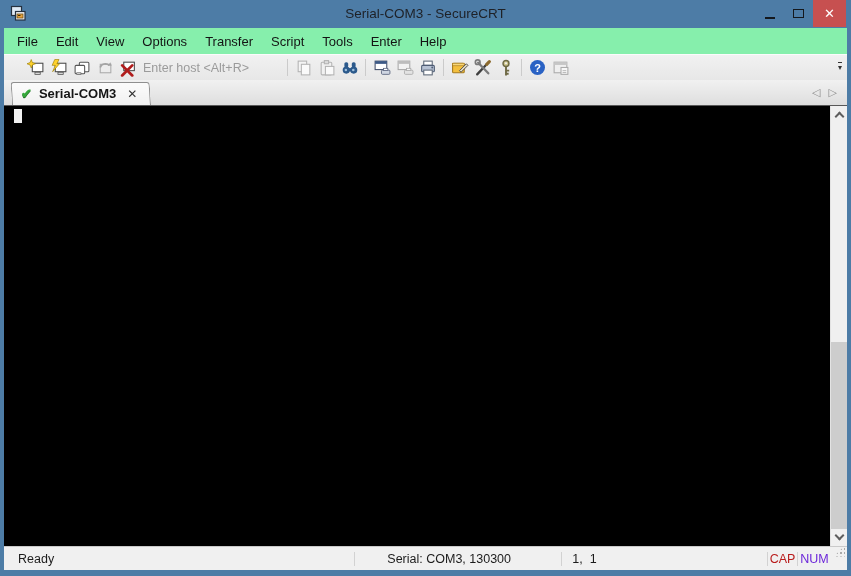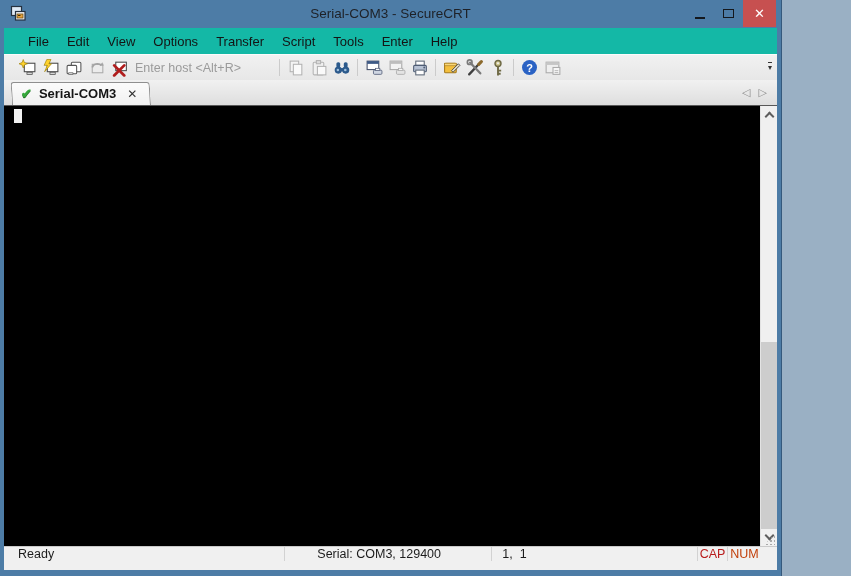--- a/index.html
+++ b/index.html
@@ -1,46 +1,46 @@
 <!DOCTYPE html>
 <html><head>
 <meta charset="utf-8">
 <style>
   * { margin:0; padding:0; box-sizing:border-box; }
   html,body { background:#9ab0c4; }
   body { font-family:"Liberation Sans", sans-serif; -webkit-font-smoothing:antialiased; }
 
-  .window { position:relative; width:781px; height:576px; background:#4d7ca6;
+  .window { position:relative; width:851px; height:576px; background:#4d7ca6;
             outline:1px solid #35597c; overflow:hidden; }
 
   
   .titlebar { position:relative; height:28px; display:flex; align-items:center; }
   .app-icon { margin-left:9px; width:18px; height:18px; }
   .title { position:absolute; left:50%; top:0; transform:translateX(-50%);
            line-height:28px; font-size:13.5px; color:#1e2127; white-space:nowrap; }
   .caption { position:absolute; right:5px; top:0; height:27px; display:flex; align-items:stretch; }
   .cap-btn { width:29px; display:flex; align-items:center; justify-content:center; cursor:default; }
   .glyph-min { width:10px; height:0; border-bottom:2px solid #14181d; margin-top:8px; }
   .glyph-max { width:11px; height:9px; border:1.5px solid #14181d; background:transparent; }
   .btn-close { width:33px; background:#c75050; color:#fff; font-size:13px; display:flex;
                align-items:center; justify-content:center; }
 
   
   .content { position:absolute; top:28px; left:4px; right:4px; bottom:6px;
              background:#ececec; display:flex; flex-direction:column; }
 
   
-  .menubar { height:26px; flex:none; display:flex; align-items:center; padding-left:15px;
-             background:#14b8a6; font-size:13px; color:#141414; }
+  .menubar { height:26px; flex:none; display:flex; align-items:center; padding-left:4px;
+             background:#86efac; font-size:13px; color:#141414; }
   .menu-item { padding:5px 9px; cursor:default; }
 
   
   .toolbar { height:26px; flex:none; position:relative; display:flex; align-items:center;
              background:linear-gradient(#f1f1f1,#e7e7e7); border-top:1px solid #fbfbfb;
-             padding-left:12px; }
+             padding-left:20px; }
   .tool-btn { width:23px; height:22px; display:flex; align-items:center; justify-content:center;
               border-radius:2px; }
   .tool-sep { width:1px; height:17px; background:#cbcbcb; margin:0 4px; flex:none; }
   .host-input { width:134px; height:20px; margin:0 6px 0 4px; border:none; outline:none;
                 background:transparent; font-family:"Liberation Sans",sans-serif;
                 font-size:12.5px; color:#555; }
   .host-input::placeholder { color:#9b9b9b; opacity:1; }
   .help-badge { width:15px; height:15px; border-radius:50%; background:#2a62c4; color:#fff;
                 font-size:11px; font-weight:bold; display:flex; align-items:center;
                 justify-content:center; }
@@ -70,31 +70,31 @@
   .scrollbar { width:17px; flex:none; background:#f0f0f0; display:flex; flex-direction:column;
                border-left:1px solid #e3e3e3; }
   .scroll-btn { height:17px; flex:none; display:flex; align-items:center; justify-content:center; }
   .chev { width:7px; height:7px; border-left:2px solid #5e5e5e; border-top:2px solid #5e5e5e; }
   .chev-up { transform:translateY(2px) rotate(45deg); }
   .chev-down { transform:translateY(-2px) rotate(225deg); }
   .scroll-track { flex:1; position:relative; }
   .scroll-thumb { position:absolute; left:0; right:0; top:54%; bottom:0; background:#cdcdcd; }
 
   
-  .statusbar { height:24px; flex:none; display:flex; align-items:flex-start; background:#f0f0f0;
+  .statusbar { height:24px; flex:none; display:flex; align-items:center; background:#f0f0f0;
                border-top:1px solid #cacaca; font-size:12.5px; color:#1c1c1c; }
   .sb-ready { flex:1; display:flex; align-items:center; padding-left:14px; }
   .sb-cell { border-left:1px solid #d2d2d2; display:flex; align-items:center; white-space:pre; }
   .sb-serial { width:167px; justify-content:flex-end; padding-right:10px; }
   .sb-pos   { width:46px;  justify-content:center;margin-left:40px; }
   .sb-size  { width:106px; justify-content:center; }
   .sb-emu   { width:74px;  padding-left:9px;margin-top:48px; }
   .sb-blank { width:86px; }
   .sb-cap   { width:30px; justify-content:center; color:#b91c1c; }
-  .sb-num   { width:34px; justify-content:center; color:#c2410c; }
+  .sb-num   { width:34px; justify-content:center; color:#6d28d9; }
   .sb-grip  { width:16px; border-left:1px solid #d2d2d2; position:relative; }
   .grip-dots { position:absolute; right:2px; bottom:2px; width:11px; height:11px;
                background-image:radial-gradient(#a9a9a9 1px, transparent 1.4px);
                background-size:4px 4px; background-position:1px 1px;
                clip-path:polygon(100% 0, 100% 100%, 0 100%); }
 
   svg .ico-stroke { stroke:#4a4a4a; fill:#fff; }
 </style>
 </head>
 <body>
@@ -296,21 +296,21 @@
         <div class="scroll-btn">
             <span class="chev chev-down"></span>
           </div>
       </div>
     </div>
 
     <div class="statusbar">
       <div class="sb-ready">
           <span>Ready</span>
         </div>
-      <div class="sb-cell sb-serial"><span>Serial: COM3, 129400</span></div>
+      <div class="sb-cell sb-serial"><span>Serial: COM3, 130300</span></div>
       <div class="sb-cell sb-pos"><span>1,  1</span></div>
       <div class="sb-cell sb-emu"><span>VT100</span></div>
       <div class="sb-cell sb-blank"></div>
       <div class="sb-cell sb-cap"><span>CAP</span></div>
       <div class="sb-cell sb-num"><span>NUM</span></div>
       <div class="sb-grip">
           <span class="grip-dots"></span>
         </div>
     </div>
 

